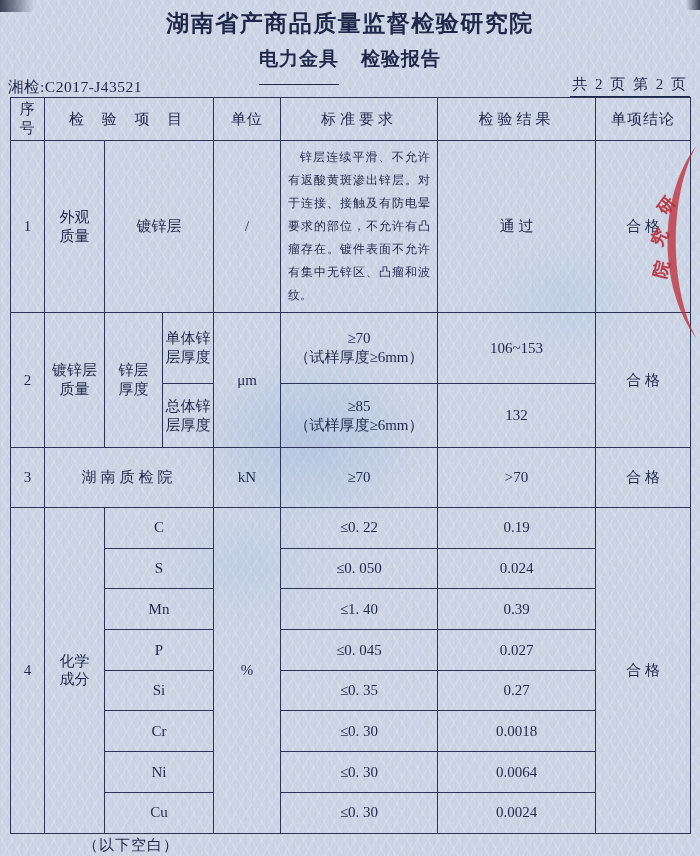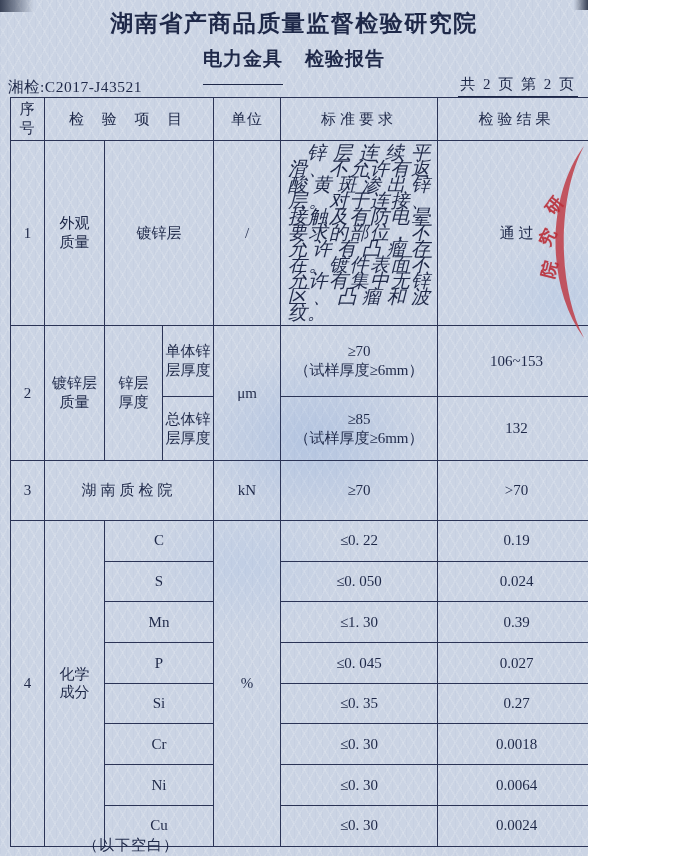--- a/index.html
+++ b/index.html
@@ -1,18 +1,18 @@
 <!DOCTYPE html>
 <html><head>
 <meta charset="utf-8">
 <style>
   html,body{margin:0;padding:0;}
   .page{
     position:relative;
-    width:588px;height:856px;
+    width:700px;height:856px;
     overflow:hidden;
     font-family:"Liberation Serif","DejaVu Serif",serif;
     color:#1e2848;
     background-color:#cbd4e4;
     background-image:
       radial-gradient(ellipse 170px 130px at 310px 440px, rgba(125,160,215,0.30), rgba(125,160,215,0) 70%),
       radial-gradient(ellipse 120px 90px at 565px 300px, rgba(165,192,228,0.30), rgba(165,192,228,0) 70%),
       radial-gradient(ellipse 140px 100px at 245px 565px, rgba(150,180,225,0.20), rgba(150,180,225,0) 70%),
       repeating-linear-gradient(60deg, rgba(255,255,255,0.13) 0 1.5px, rgba(255,255,255,0) 1.5px 9px),
       repeating-linear-gradient(-60deg, rgba(255,255,255,0.13) 0 1.5px, rgba(255,255,255,0) 1.5px 9px),
@@ -32,21 +32,21 @@
   .tbl td{
     border:1.7px solid #2b3456;
     text-align:center;vertical-align:middle;
     padding:1px 2px;font-size:15px;line-height:1.25;
     overflow:hidden;
   }
   .pre{white-space:pre-line;}
   .hdr{font-size:15.5px;letter-spacing:1px;}
   .sp4{letter-spacing:4px;}
   .sp8{letter-spacing:7px;}
-  .req-par{text-align:justify;text-indent:1em;font-size:19px;line-height:16px;padding:3px 5px;color:#1e2848;font-style:italic;}
+  .req-par{text-align:justify;text-indent:1em;font-size:12px;line-height:23px;padding:3px 5px;color:#1e2848;}
   .h-head{height:43px;}.h-r1{height:172px;}.h-r2a{height:71px;}.h-r2b{height:64px;}.h-r3{height:60px;}.h-chem{height:40.7px;}
   .below-blank{position:absolute;left:55px;top:836px;font-size:15px;letter-spacing:1px;margin-left:28px;}
   .watermark-text{
     position:absolute;left:168px;top:700px;
     font-size:57px;font-weight:bold;letter-spacing:14px;
     color:rgba(116,155,208,0.48);
     text-shadow:0 0 2px rgba(116,155,208,0.35);
     pointer-events:none;white-space:nowrap;
   }
   .stamp{position:absolute;right:0;top:142px;width:62px;height:200px;pointer-events:none;}
@@ -151,21 +151,21 @@
       <td>0.19</td>
       <td rowspan="8">合 格</td>
     </tr>
     <tr class="h-chem">
       <td colspan="2">S</td>
       <td>≤0. 050</td>
       <td>0.024</td>
     </tr>
     <tr class="h-chem">
       <td colspan="2">Mn</td>
-      <td>≤1. 30</td>
+      <td>≤1. 40</td>
       <td>0.39</td>
     </tr>
     <tr class="h-chem">
       <td colspan="2">P</td>
       <td>≤0. 045</td>
       <td>0.027</td>
     </tr>
     <tr class="h-chem">
       <td colspan="2">Si</td>
       <td>≤0. 35</td>

